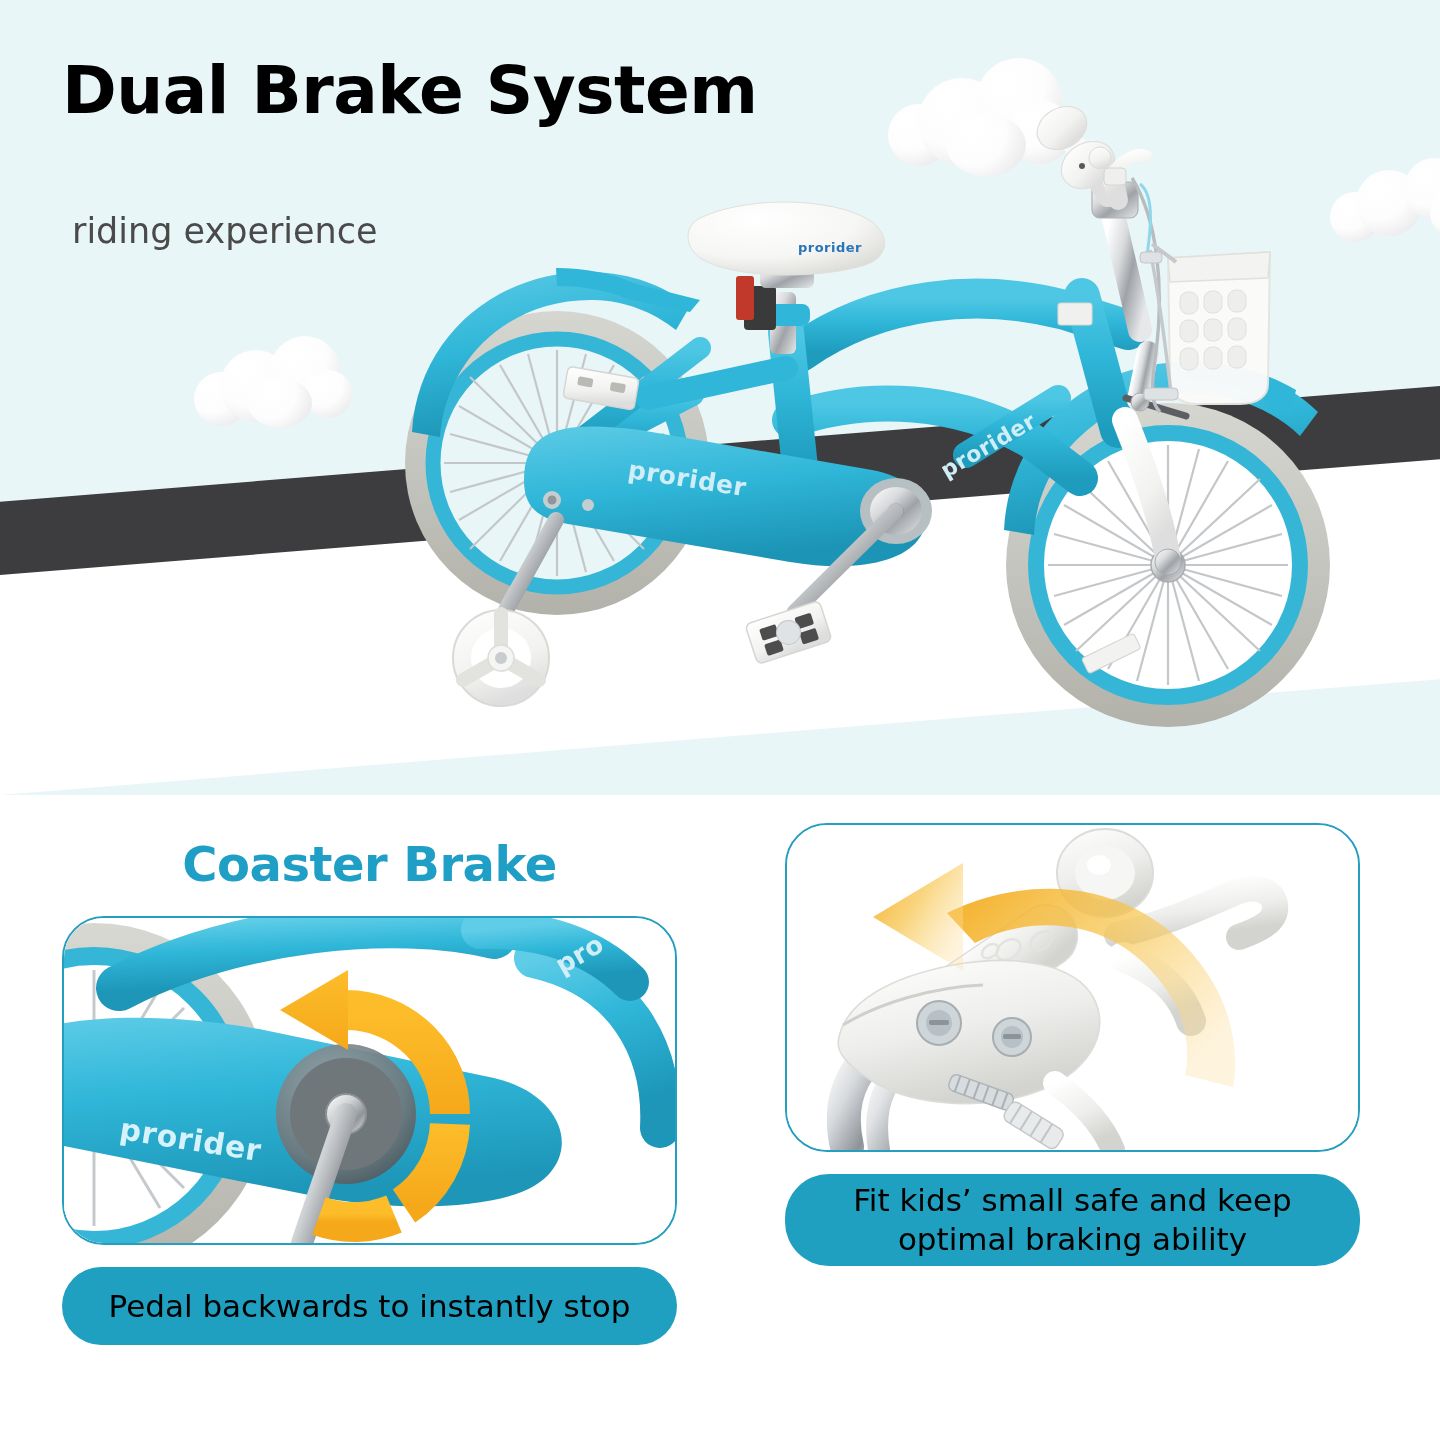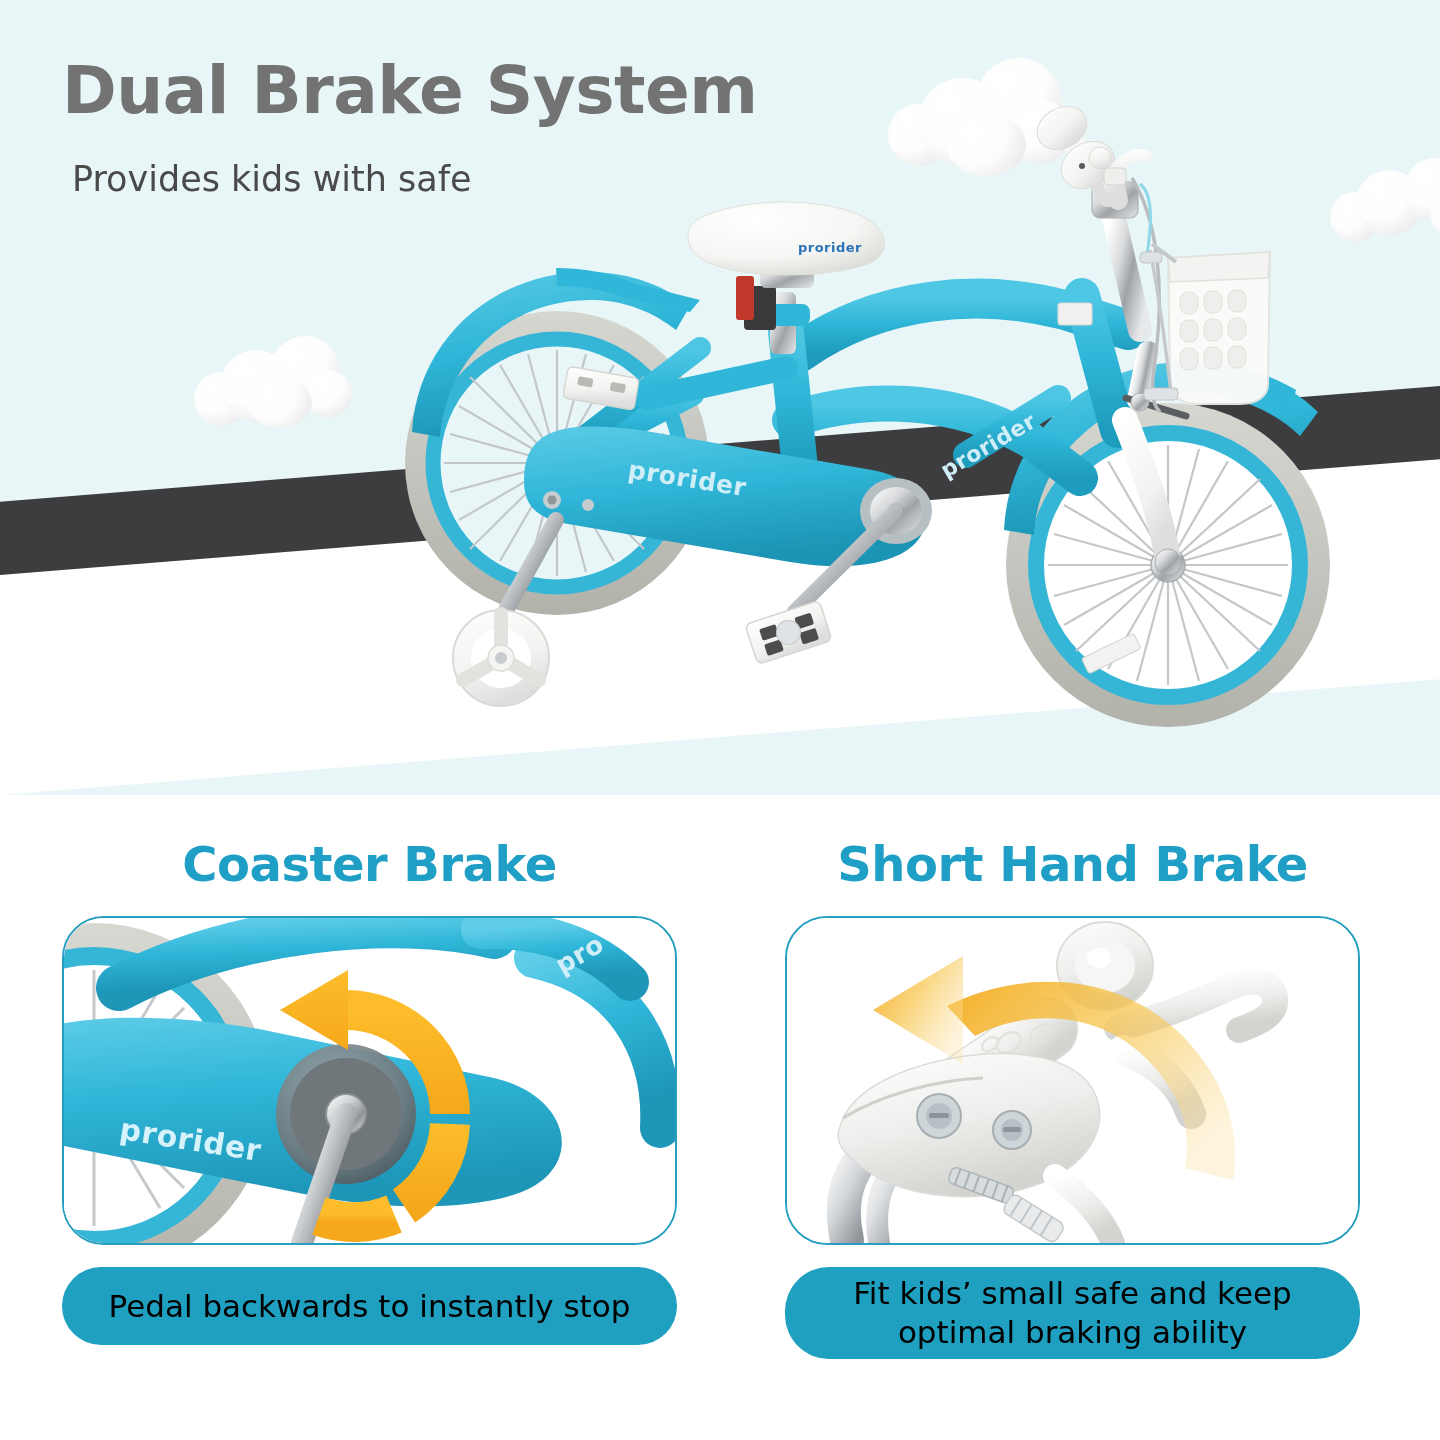--- a/index.html
+++ b/index.html
@@ -68,21 +68,21 @@
     position: absolute;
     left: 62px; top: 58px;
     width: 760px;
   }
   .headline h1 {
     margin: 0;
     font-family: "DejaVu Sans", sans-serif;
     font-size: 66px;
     line-height: 1.0;
     font-weight: bold;
-    color: #737373;
+    color: #000000;
     letter-spacing: -0.5px;
   }
   .headline p {
     margin: 30px 0 0 10px;
     font-family: "DejaVu Sans", sans-serif;
     font-size: 35px;
     line-height: 1.48;
     color: #4a4a4a;
     font-weight: normal;
     max-width: 520px;
@@ -435,21 +435,22 @@
           <rect x="1140" y="252" width="22" height="11" rx="4" fill="#dfe2e4" stroke="#c2c5c7" stroke-width="1"></rect>
         </g>
 
         <circle cx="1100" cy="158" r="11" fill="url(#whiteGrad)" stroke="#dcdcd8" stroke-width="1"></circle>
       </svg>
     </div>
 
     <div class="headline">
       <h1>Dual Brake System</h1>
       <p>
-        <span>Provides kids with safe</span><br>
+        <br>
+        <span>riding experience</span>
       </p>
     </div>
   </div>
 
   <div class="lower">
 
     <div class="feature-col left">
       <h2 class="feature-title">Coaster Brake</h2>
 
       <div class="panel">
@@ -530,21 +531,20 @@
           </g>
         </svg>
       </div>
 
       <div class="caption one-line">
         <span>Pedal backwards to instantly stop</span>
       </div>
     </div>
 
     <div class="feature-col right">
-      <h2 class="feature-title">Short Hand Brake</h2>
 
       <div class="panel">
         <svg width="100%" height="100%" viewBox="0 0 571 325" preserveAspectRatio="xMidYMid slice" xmlns="http://www.w3.org/2000/svg">
           <defs>
             <linearGradient id="hbWhite" x1="0" y1="0" x2="0.4" y2="1">
               <stop offset="0%" stop-color="#ffffff"></stop>
               <stop offset="55%" stop-color="#eeeeec"></stop>
               <stop offset="100%" stop-color="#d3d3d0"></stop>
             </linearGradient>
             <linearGradient id="hbChrome" x1="0" y1="0" x2="1" y2="1">

